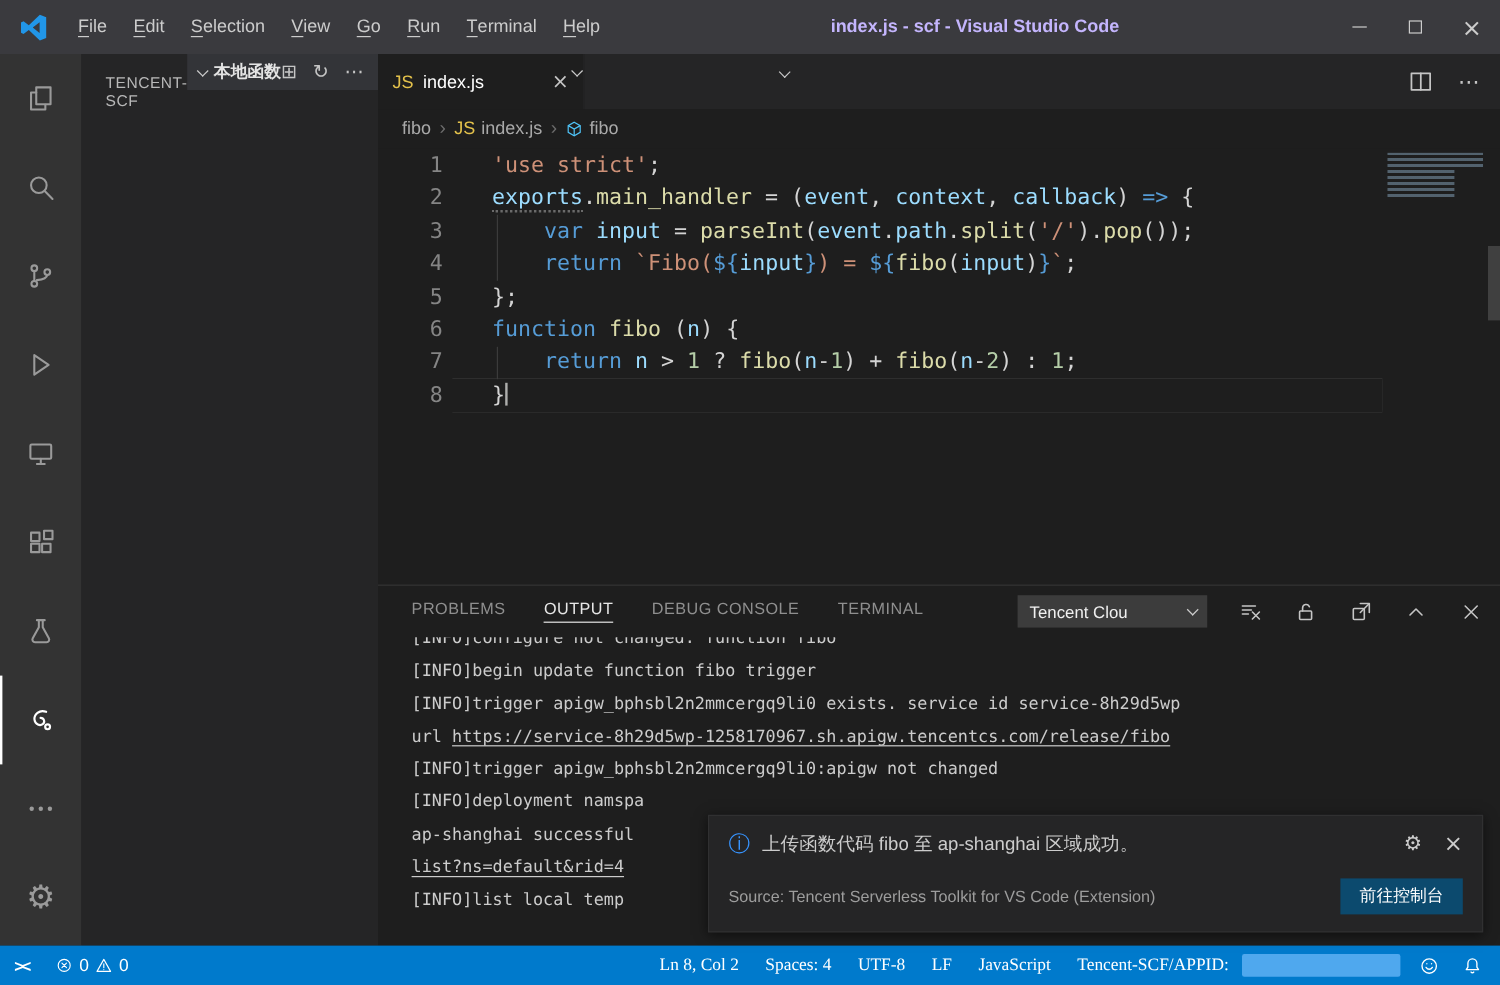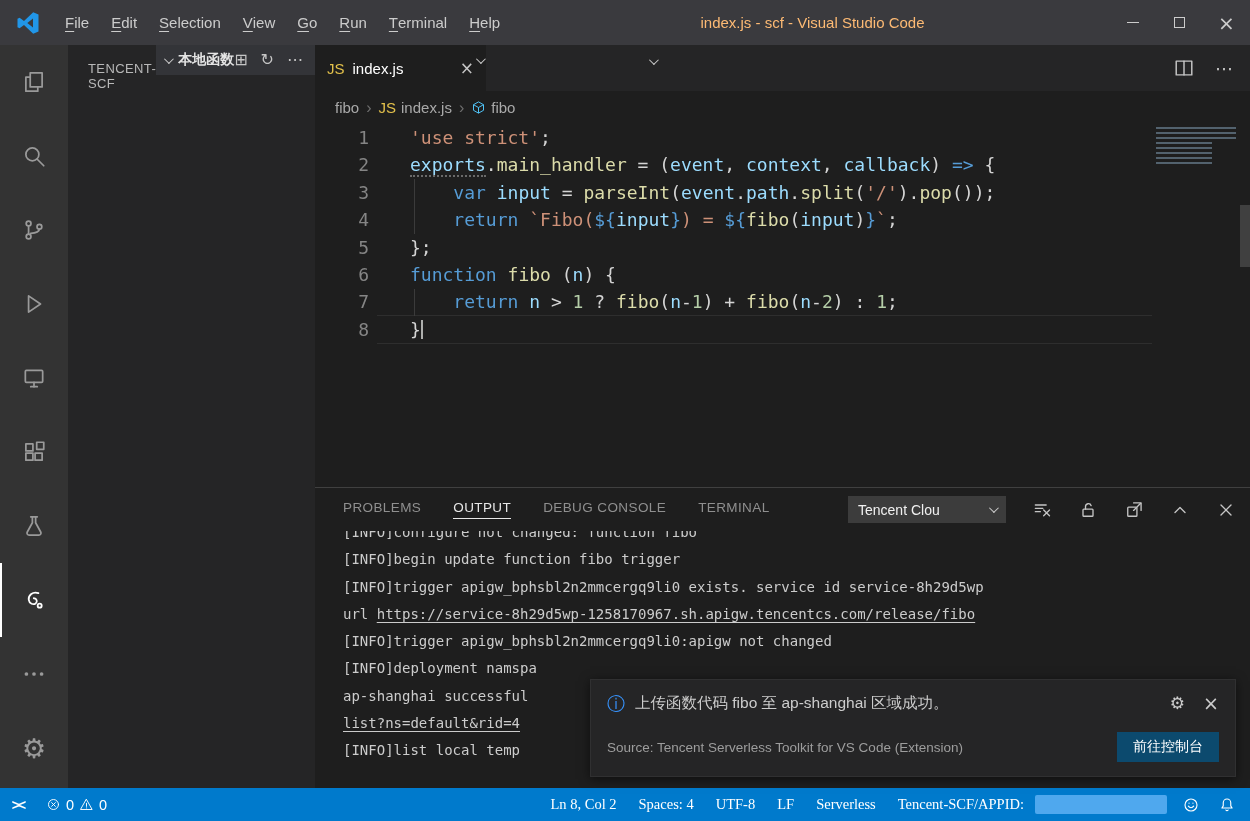--- a/index.html
+++ b/index.html
@@ -7,21 +7,21 @@
               font-family:"Liberation Sans", sans-serif; -webkit-font-smoothing:antialiased; }
   svg { display:block; }
   .ic { stroke:#9a9a9a; fill:none; stroke-width:1.6; stroke-linecap:round; stroke-linejoin:round; }
 
   
   .titlebar { position:absolute; left:0; top:0; width:1250px; height:45px; background:#3a3a3e;
               display:flex; align-items:center; color:#cccccc; font-size:15px; }
   .vscode-logo { width:24px; height:24px; margin:0 14px 0 16px; }
   .menu-item { padding:0 11px; height:45px; display:flex; align-items:center; cursor:default; }
   .mnemonic { text-decoration:underline; text-underline-offset:3px; }
-  .win-title { position:absolute; left:565px; right:190px; text-align:center; color:#fdba74; pointer-events:none; }
+  .win-title { position:absolute; left:565px; right:190px; text-align:center; color:#c4b5fd; pointer-events:none;font-weight:bold; }
   .win-controls { position:absolute; right:0; top:0; height:45px; display:flex; }
   .win-btn { width:47px; height:45px; display:flex; align-items:center; justify-content:center; color:#cccccc; }
   .min-glyph { width:12px; height:1px; background:#cccccc; }
   .max-glyph { width:11px; height:11px; border:1px solid #cccccc; }
   .close-glyph { font-size:20px; line-height:1; font-family:"DejaVu Sans", sans-serif; }
 
   
   .main-row { position:absolute; left:0; top:45px; width:1250px; height:743px; display:flex; }
 
   
@@ -429,21 +429,21 @@
         <path d="M12 17.4v.2"></path>
     </svg>
     <span>0</span>
   </div>
   <div class="status-right">
     <div style="display:flex;align-items:center;font-family:Liberation Serif, serif;">
         <div class="status-item">Ln 8, Col 2</div>
         <div class="status-item">Spaces: 4</div>
         <div class="status-item">UTF-8</div>
         <div class="status-item">LF</div>
-        <div class="status-item">Serverless</div>
+        <div class="status-item">JavaScript</div>
         <div class="status-item">Tencent-SCF/APPID:</div>
       </div>
     <div class="redacted"></div>
     <div class="status-icon-btn">
       <svg class="sb-ic" width="18" height="18" viewBox="0 0 24 24">
         <circle cx="12" cy="12" r="8"></circle>
           <path d="M8.5 13.5c1 1.4 2.2 2.1 3.5 2.1s2.5-.7 3.5-2.1"></path>
         <path d="M9.4 9.4v.2M14.6 9.4v.2"></path>
       </svg>
     </div>

